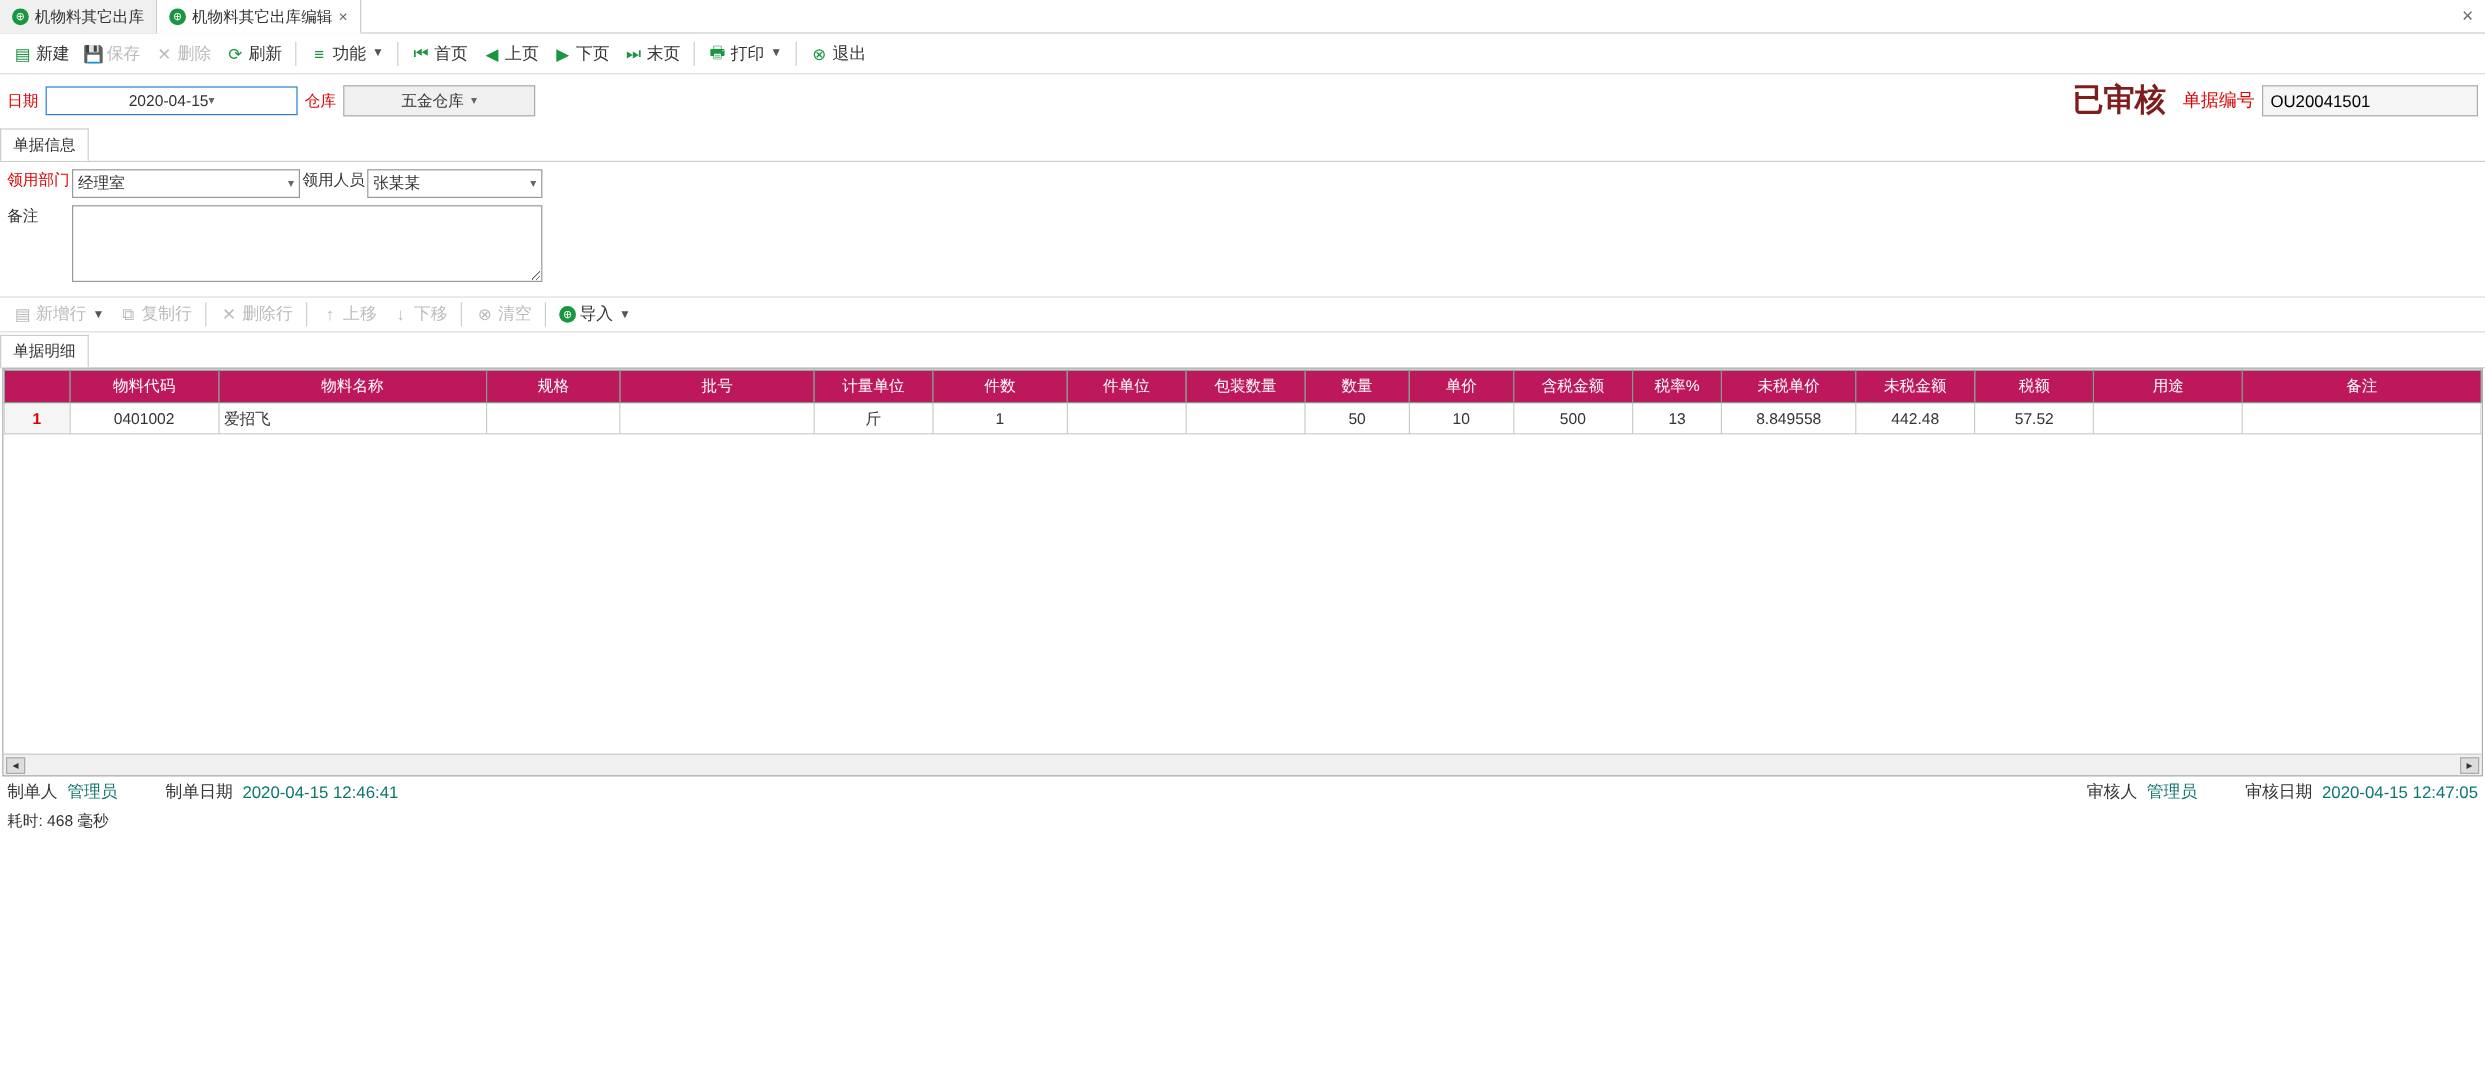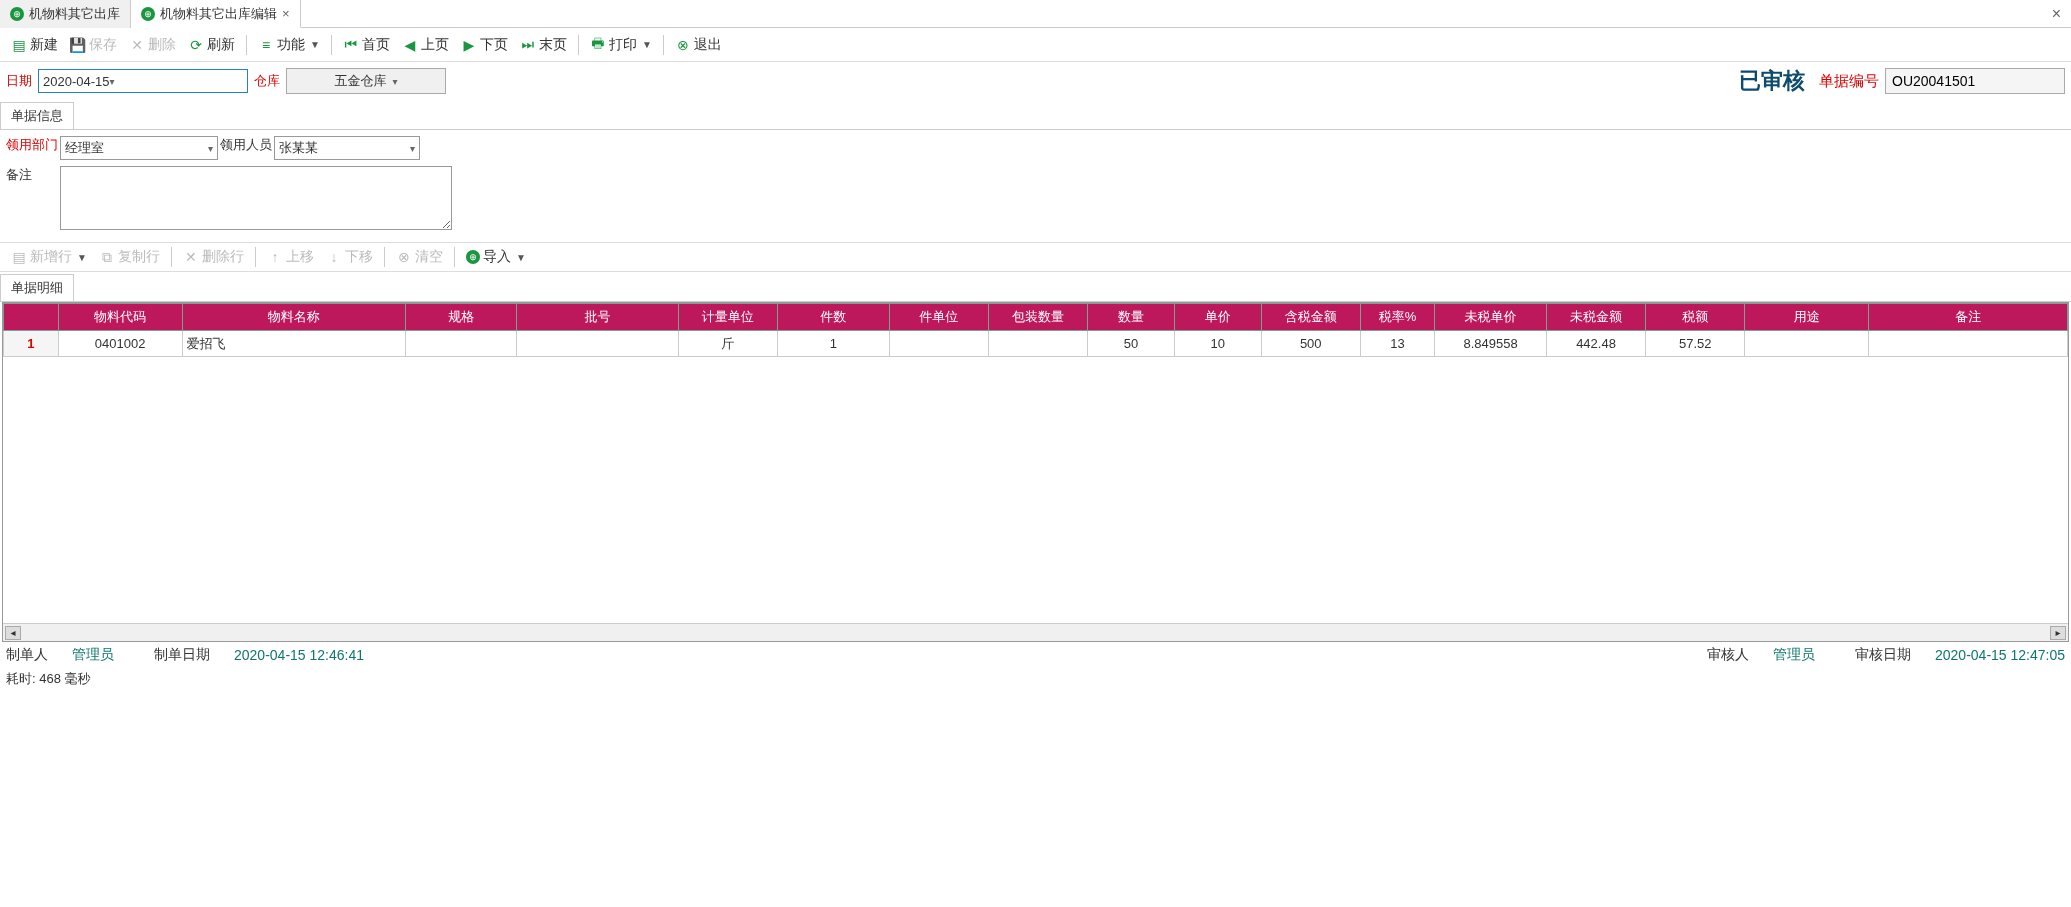--- a/index.html
+++ b/index.html
@@ -23,54 +23,54 @@
 .ico-green { color: #1a9641; }
 .ico-gray { color: #bbb; }
 .caret { font-size: 10px; color: #555; margin-left: 2px; }
 
 
 .header-row { display: flex; align-items: center; padding: 4px 6px; gap: 6px; }
 .lbl { font-size: 13px; }
 .lbl-red { color: #d00; }
 .inp { border: 1px solid #999; height: 24px; padding: 0 4px; font-size: 13px; background: #fff; }
 .inp-date { width: 210px; border-color: #2a7bd6; }
-.inp-combo { display: flex; align-items: center; justify-content: flex-start; }
+.inp-combo { display: flex; align-items: center; justify-content: center; }
 .combo-arrow { font-size: 10px; color: #666; }
 .warehouse-combo { width: 160px; background: #f0f0f0; border: 1px solid #aaa; height: 26px; display: flex; align-items: center; justify-content: center; gap: 6px; }
-.status-stamp { color: #0c4a6e; font-size: 22px; font-weight: bold; font-family: Liberation Mono, monospace; margin-left: auto; margin-right: 8px; }
+.status-stamp { color: #7f1d1d; font-size: 26px; font-weight: bold; font-family: Liberation Mono, monospace; margin-left: auto; margin-right: 8px; }
 .docno-lbl { color: #d00; font-size: 15px; }
 .docno-inp { width: 180px; background: #f5f5f5; border: 1px solid #aaa; height: 26px; padding: 0 6px; font-size: 14px; }
 
 
 .sect-tabs { display: flex; border-bottom: 1px solid #ccc; margin-top: 2px; }
 .sect-tab { padding: 4px 10px; border: 1px solid #ccc; border-bottom: none; background: #fff; font-size: 13px; }
 
 
 .form-area { padding: 6px; }
 .form-row { display: flex; align-items: flex-start; gap: 2px; margin-bottom: 6px; }
-.form-combo { border: 1px solid #999; height: 24px; width: 158px; display: flex; align-items: center; justify-content: space-between; padding: 0 4px; }
+.form-combo { border: 1px solid #999; height: 24px; width: 190px; display: flex; align-items: center; justify-content: space-between; padding: 0 4px; }
 .form-combo.sm { width: 146px; }
 .remark-box { border: 1px solid #999; width: 392px; height: 64px; }
 
 
 .grid-toolbar { display: flex; align-items: center; padding: 3px 6px; gap: 2px; border-top: 1px solid #ddd; border-bottom: 1px solid #ddd; }
 
 
 .grid-wrap { border: 1px solid #999; margin: 0 2px; }
 .grid-scroll { height: 320px; overflow: auto; background: #fff; }
 table.grid { border-collapse: collapse; width: 100%; table-layout: fixed; }
 table.grid th { background: #be185d; color: #fff; font-weight: normal; font-size: 13px; padding: 4px 2px; border: 1px solid #7aa090; text-align: center; }
 table.grid td { border: 1px solid #ccc; padding: 3px 4px; font-size: 13px; height: 26px; text-align: center; background: #fff; }
 table.grid .rownum { color: #d00; font-weight: bold; background: #f5f5f5; }
 .hscroll { height: 18px; background: #f0f0f0; border-top: 1px solid #ccc; display: flex; align-items: center; justify-content: space-between; padding: 0 2px; }
 .hscroll-arrow { width: 16px; height: 14px; background: #ddd; border: 1px solid #aaa; font-size: 10px; display: flex; align-items: center; justify-content: center; }
 
 
 .footer { display: flex; align-items: center; padding: 4px 6px; gap: 40px; font-size: 14px; }
-.footer .pair { display: flex; gap: 24px; align-items: center; }
+.footer .pair { display: flex; gap: 8px; align-items: center; }
 .footer .val { color: #0f766e; }
 .statusbar { padding: 2px 6px; font-size: 13px; color: #333; }
 .tal-l { text-align: left !important; }
 .tal-r { text-align: left; }
 </style>
 </head>
 <body>
 
 <div class="tabs">
   <div class="tab">

